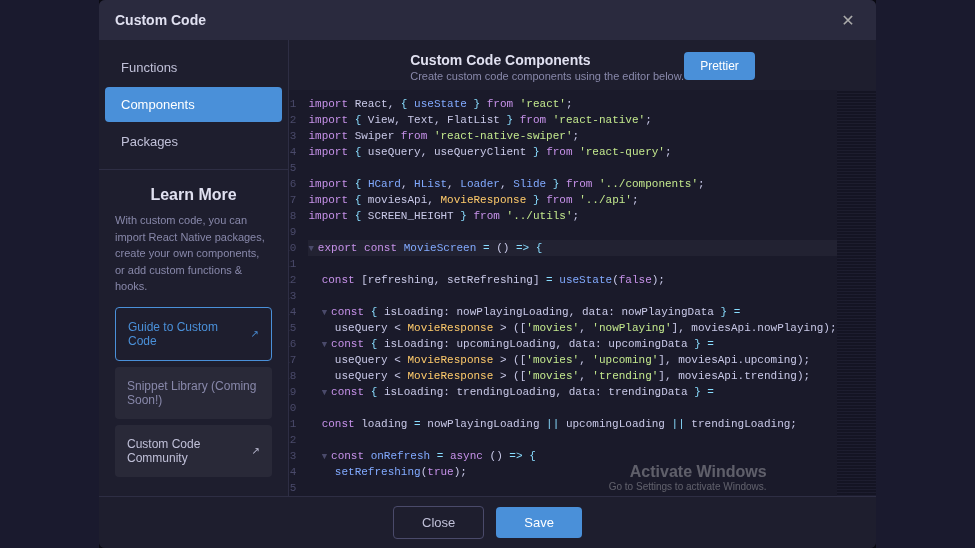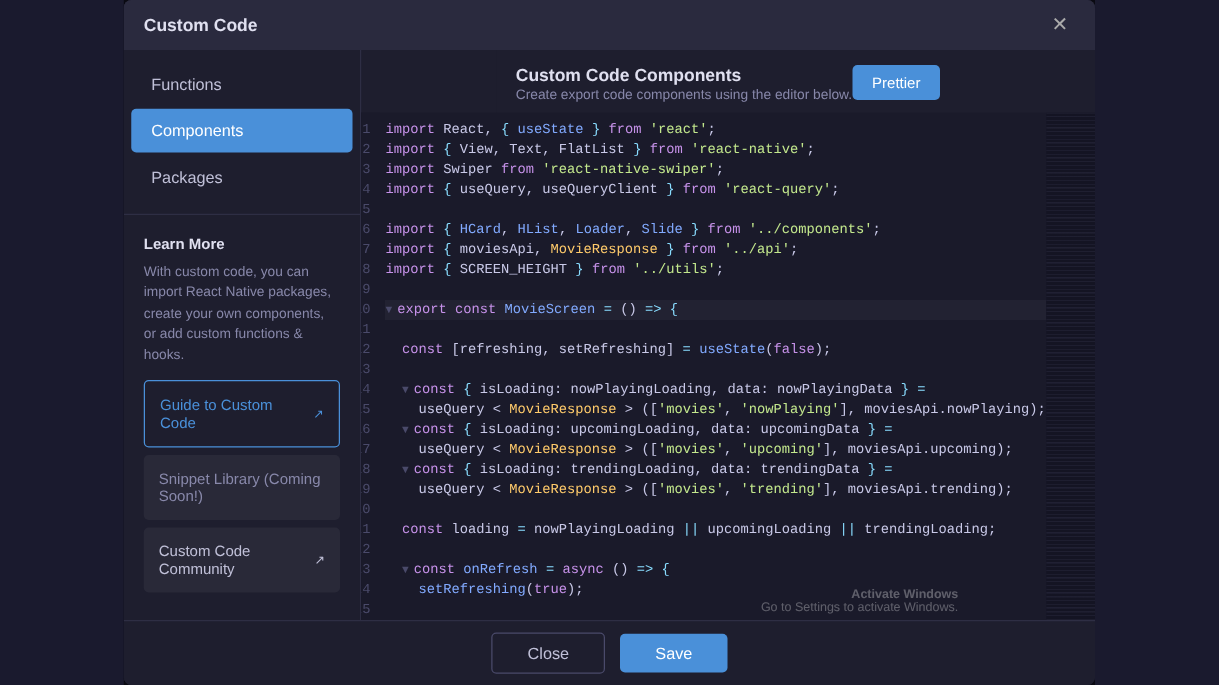--- a/index.html
+++ b/index.html
@@ -87,23 +87,24 @@
     .sidebar-item.active {
       background: #4a90d9;
       color: #fff;
     }
     .sidebar-learn-more {
       padding: 16px;
       border-top: 1px solid #2e2e44;
     }
     .learn-more-title {
       color: #e0e0f0;
-      font-size: 12px;
+      font-size: 16px;
       font-weight: 600;
       margin-bottom: 8px;
+      text-align: center;
     }
     .learn-more-text {
       color: #8888aa;
       font-size: 11px;
       line-height: 1.5;
       margin-bottom: 12px;
     }
     .sidebar-btn {
       display: flex;
       align-items: center;
@@ -241,21 +242,21 @@
       position: absolute;
       bottom: 4px;
       right: 70px;
       color: rgba(255,255,255,0.3);
       font-size: 10px;
       text-align: right;
       pointer-events: none;
     }
     .activate-windows .aw-title {
       font-weight: 600;
-      font-size: 10px;
+      font-size: 16px;
     }
     
     .modal-footer {
       height: 52px;
       background: #1e1e2e;
       border-top: 1px solid #2e2e44;
       display: flex;
       align-items: center;
       justify-content: center;
       gap: 12px;
@@ -324,21 +325,21 @@
             <span>Custom Code Community</span>
             <span class="ext-icon">↗</span>
           </button>
         </div>
       </div>
 
       <div class="main-content">
         <div class="content-header">
           <div class="content-header-text">
             <h2>Custom Code Components</h2>
-            <p>Create export code components using the editor below.</p>
+            <p>Create custom code components using the editor below.</p>
           </div>
           <button class="prettier-btn">Prettier</button>
         </div>
 
         <div class="code-editor">
           <div class="line-numbers">
             <div class="line-number">1</div>
             <div class="line-number">2</div>
             <div class="line-number">3</div>
             <div class="line-number">4</div>
@@ -376,22 +377,22 @@
             <div class="code-line"><span class="kw">import</span> <span class="punc">{</span> SCREEN_HEIGHT <span class="punc">}</span> <span class="kw">from</span> <span class="str">'../utils'</span>;</div>
             <div class="code-line">&nbsp;</div>
             <div class="code-line active-line"><span class="collapse-arrow">▼</span><span class="kw">export</span> <span class="kw">const</span> <span class="fn">MovieScreen</span> <span class="op">=</span> () <span class="op">=&gt;</span> <span class="punc">{</span></div>
             <div class="code-line">&nbsp;</div>
             <div class="code-line">  <span class="kw">const</span> [refreshing, setRefreshing] <span class="op">=</span> <span class="fn">useState</span>(<span class="kw">false</span>);</div>
             <div class="code-line">&nbsp;</div>
             <div class="code-line">  <span class="collapse-arrow">▼</span><span class="kw">const</span> <span class="punc">{</span> isLoading: nowPlayingLoading, data: nowPlayingData <span class="punc">}</span> <span class="op">=</span></div>
             <div class="code-line">    useQuery &lt; <span class="type">MovieResponse</span> &gt; ([<span class="str">'movies'</span>, <span class="str">'nowPlaying'</span>], moviesApi.nowPlaying);</div>
             <div class="code-line">  <span class="collapse-arrow">▼</span><span class="kw">const</span> <span class="punc">{</span> isLoading: upcomingLoading, data: upcomingData <span class="punc">}</span> <span class="op">=</span></div>
             <div class="code-line">    useQuery &lt; <span class="type">MovieResponse</span> &gt; ([<span class="str">'movies'</span>, <span class="str">'upcoming'</span>], moviesApi.upcoming);</div>
+            <div class="code-line">    useQuery &lt; <span class="type">MovieResponse</span> &gt; ([<span class="str">'movies'</span>, <span class="str">'trending'</span>], moviesApi.trending);</div>
             <div class="code-line">  <span class="collapse-arrow">▼</span><span class="kw">const</span> <span class="punc">{</span> isLoading: trendingLoading, data: trendingData <span class="punc">}</span> <span class="op">=</span></div>
-            <div class="code-line">    useQuery &lt; <span class="type">MovieResponse</span> &gt; ([<span class="str">'movies'</span>, <span class="str">'trending'</span>], moviesApi.trending);</div>
             <div class="code-line">&nbsp;</div>
             <div class="code-line">  <span class="kw">const</span> loading <span class="op">=</span> nowPlayingLoading <span class="op">||</span> upcomingLoading <span class="op">||</span> trendingLoading;</div>
             <div class="code-line">&nbsp;</div>
             <div class="code-line">  <span class="collapse-arrow">▼</span><span class="kw">const</span> <span class="fn">onRefresh</span> <span class="op">=</span> <span class="kw">async</span> () <span class="op">=&gt;</span> <span class="punc">{</span></div>
             <div class="code-line">    <span class="fn">setRefreshing</span>(<span class="kw">true</span>);</div>
 
             <div class="activate-windows">
               <div class="aw-title">Activate Windows</div>
               <div>Go to Settings to activate Windows.</div>
             </div>

